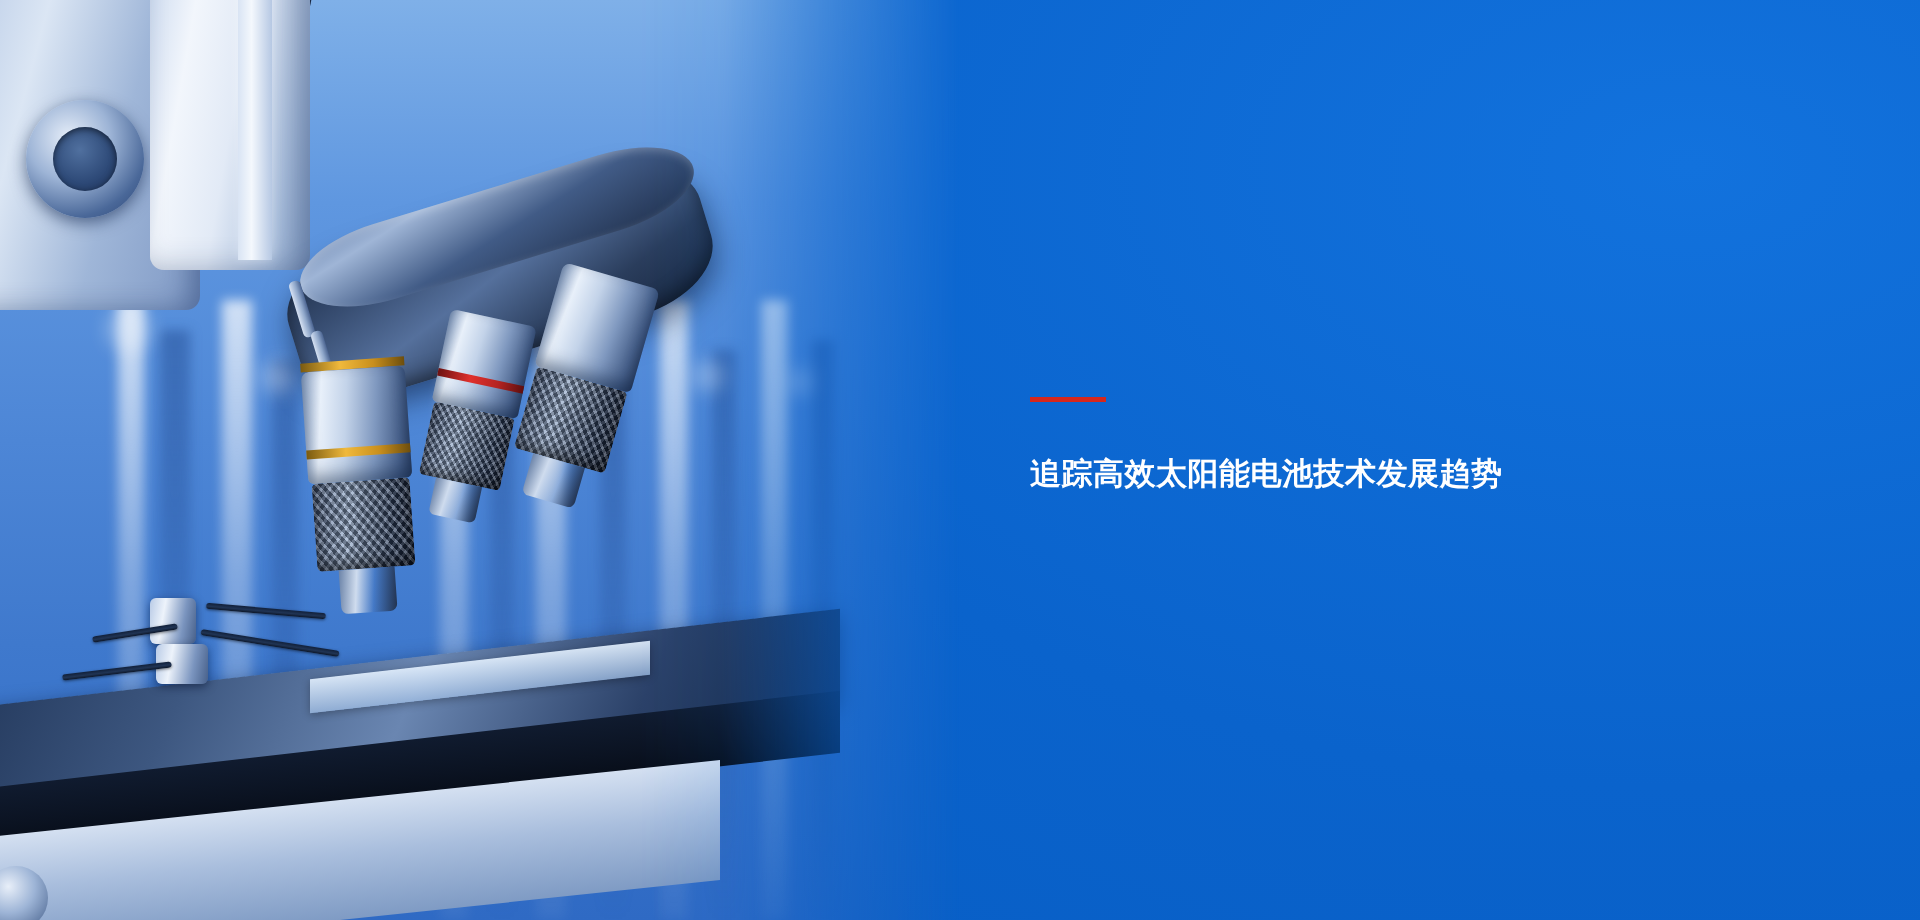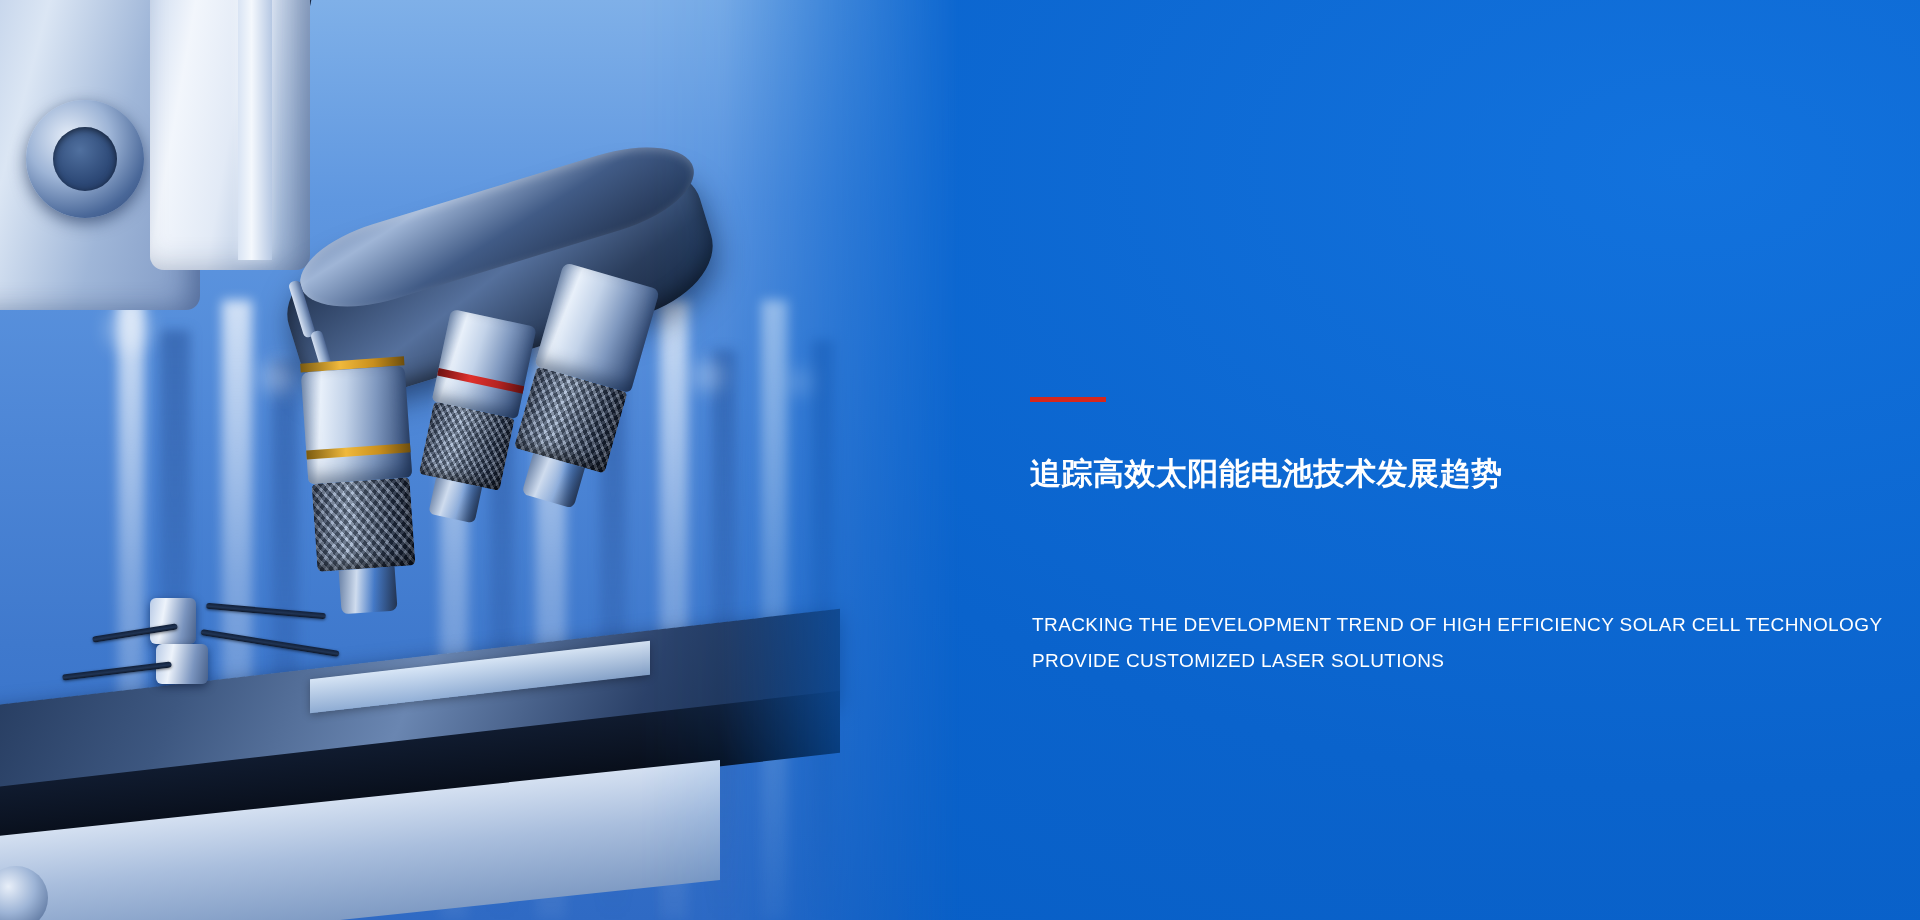--- a/index.html
+++ b/index.html
@@ -250,18 +250,16 @@
     <div class="clip-arm" style="left:206px;top:608px;width:120px;transform:rotate(5deg);"></div>
     <div class="foot" style="left:-16px;top:866px;"></div>
   </div>
 
   <div class="copy">
     <div class="accent-rule"></div>
 
     <div class="kicker">追踪高效太阳能电池技术发展趋势</div>
 
 
-    <div class="en-line en-1">TRACKING THE DEVELOPMENT TREND OF HIGH EFFICIENCY SOLAR CELL TECHNOLOGY</div>
-
-    <div class="en-line en-2">PROVIDE CUSTOMIZED LASER SOLUTIONS</div>
+
   </div>
 
 </div>
 
 </body></html>

